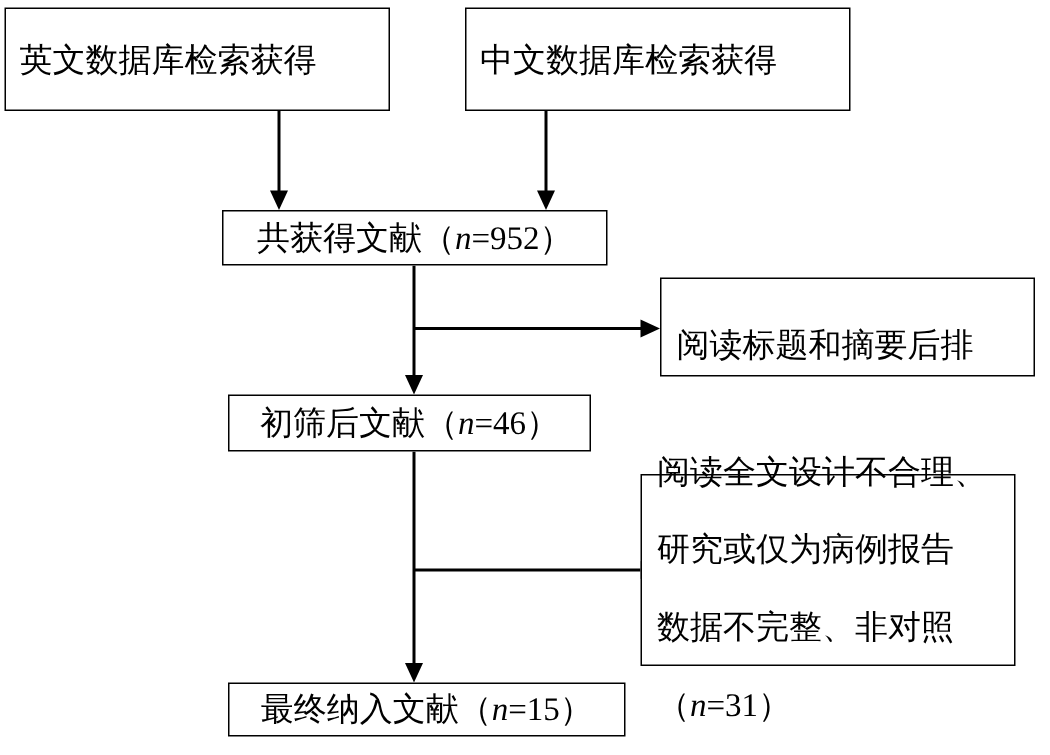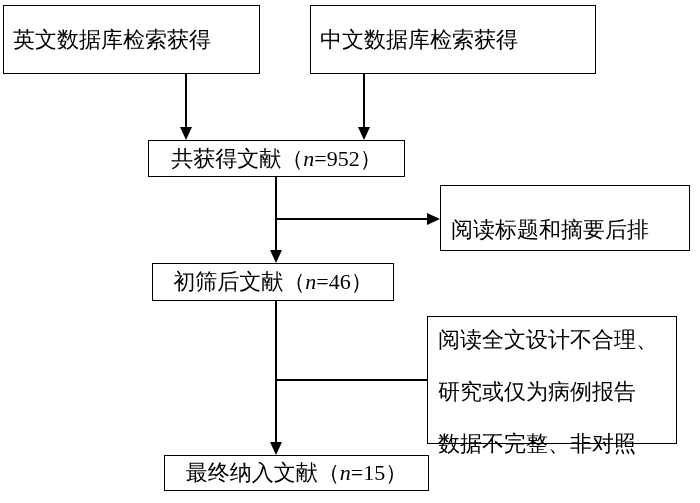--- a/index.html
+++ b/index.html
@@ -45,36 +45,36 @@
     margin-top: 24px;
   }
   .ital {
     font-style: italic;
   }
   
   #box-english {
     left: 3px;  top: 5px;  width: 257px; height: 69px;
   }
   #box-chinese {
-    left: 310px; top: 5px; width: 286px; height: 69px;
+    left: 310px; top: 5px; width: 257px; height: 69px;
   }
   #box-total {
     left: 148px; top: 140px; width: 257px; height: 37px;
   }
   #box-excl-title {
     left: 440px; top: 185px; width: 250px; height: 66px;
   }
   #box-screened {
     left: 152px; top: 263px; width: 242px; height: 38px;
   }
   #box-excl-fulltext {
     left: 427px; top: 316px; width: 250px; height: 128px;
   }
   #box-included {
-    left: 164px; top: 455px; width: 265px; height: 36px;
+    left: 152px; top: 455px; width: 265px; height: 36px;
   }
   #connector-layer {
     position: absolute;
     left: 0; top: 0;
     width: 700px; height: 503px;
     pointer-events: none;
   }
   .conn-line {
     stroke: #000000;
     stroke-width: 2;
@@ -139,19 +139,20 @@
   </div>
 
   <div class="node-box box-centered" id="box-screened">
     <span class="node-line"><span>初筛后文献（</span><span class="ital">n</span><span>=46）</span></span>
   </div>
 
   <div class="node-box box-indent" id="box-excl-fulltext">
     <span class="node-line">阅读全文设计不合理、</span>
     <span class="node-line">研究或仅为病例报告</span>
     <span class="node-line">数据不完整、非对照</span>
+    <span class="node-line"><span>（</span><span class="ital">n</span><span>=31）</span></span>
   </div>
 
   <div class="node-box box-centered" id="box-included">
     <span class="node-line"><span>最终纳入文献（</span><span class="ital">n</span><span>=15）</span></span>
   </div>
 
 </div>
 
 </body></html>

